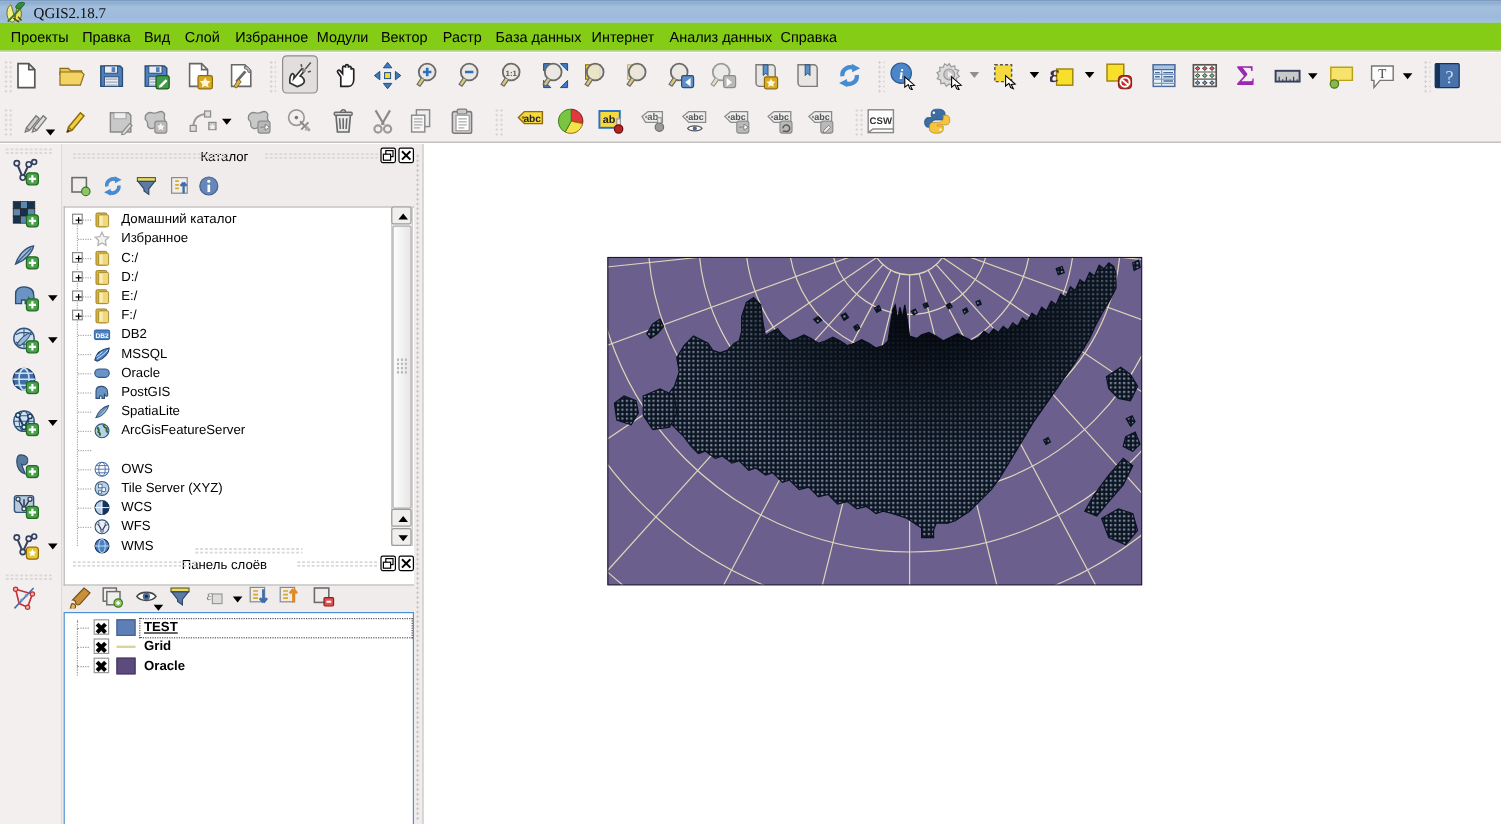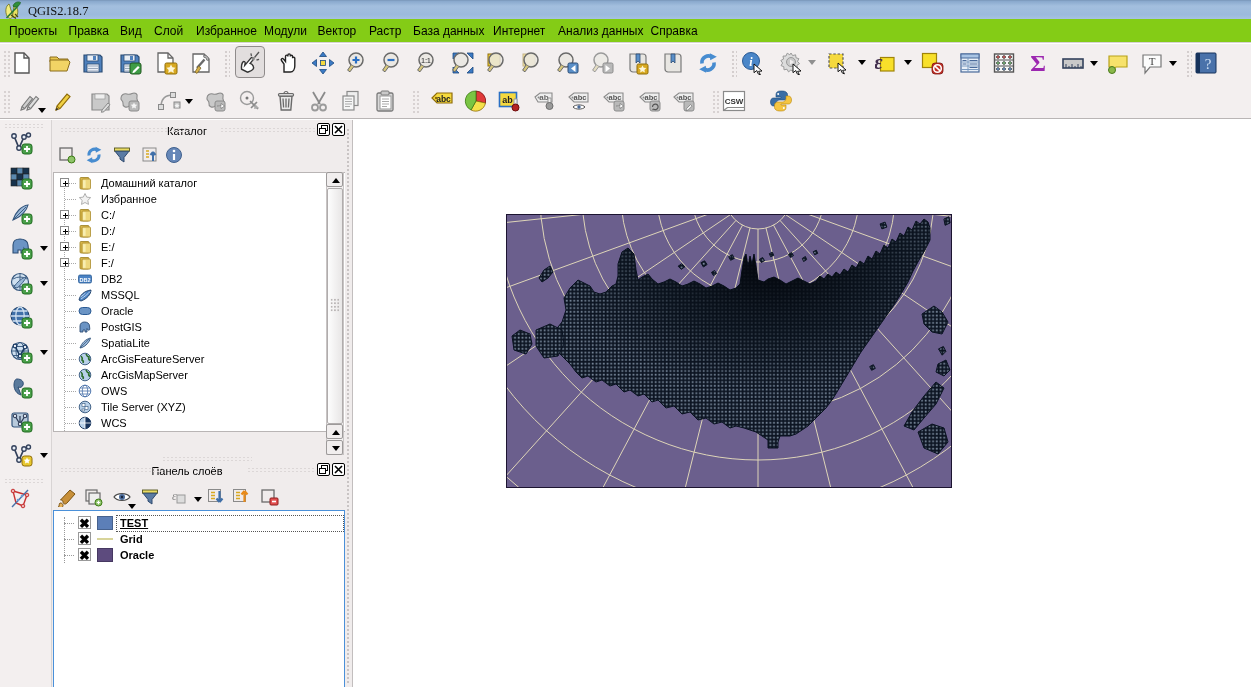--- a/index.html
+++ b/index.html
@@ -504,21 +504,21 @@
     <svg class="ic" style="left:88px;top:25px" width="20" height="20" viewBox="0 0 20 20">
       <rect x="3" y="3" width="13" height="13" fill="none" stroke="#8a8a8a" stroke-width="1"></rect>
       <path d="M6,6 h3 M6,9 h3 M6,12 h3" stroke="#d8a921" stroke-width="1.5"></path>
       <path d="M13,16 V7 M13,7 l-2.5,3 M13,7 l2.5,3" stroke="#3f6fa8" stroke-width="2" fill="none"></path>
     </svg>
     <svg class="ic" style="left:112px;top:25px" width="20" height="20" viewBox="0 0 20 20">
       <circle cx="10" cy="10" r="7.5" fill="#6687b8" stroke="#41618e" stroke-width="1"></circle>
       <circle cx="10" cy="6" r="1.3" fill="#fff"></circle>
       <path d="M10,9 v6" stroke="#fff" stroke-width="2.2"></path>
     </svg>
-    <div class="tree" style="left:1px;top:52px;width:292px;height:260px;overflow:hidden;border:1px solid #b9b5b5;border-right:none">
+    <div class="tree" style="left:1px;top:52px;width:292px;height:316px;overflow:hidden;border:1px solid #b9b5b5;border-right:none">
       <div class="abs" style="left:10px;top:10px;width:1px;height:272px;border-left:1px dotted #a8a8a8"></div>
       <div class="abs" style="left:11px;top:10px;width:11px;height:1px;border-top:1px dotted #a8a8a8"></div>
       <div class="abs" style="left:11px;top:26px;width:11px;height:1px;border-top:1px dotted #a8a8a8"></div>
       <div class="abs" style="left:11px;top:42px;width:11px;height:1px;border-top:1px dotted #a8a8a8"></div>
       <div class="abs" style="left:11px;top:58px;width:11px;height:1px;border-top:1px dotted #a8a8a8"></div>
       <div class="abs" style="left:11px;top:74px;width:11px;height:1px;border-top:1px dotted #a8a8a8"></div>
       <div class="abs" style="left:11px;top:90px;width:11px;height:1px;border-top:1px dotted #a8a8a8"></div>
       <div class="abs" style="left:11px;top:106px;width:11px;height:1px;border-top:1px dotted #a8a8a8"></div>
       <div class="abs" style="left:11px;top:122px;width:11px;height:1px;border-top:1px dotted #a8a8a8"></div>
       <div class="abs" style="left:11px;top:138px;width:11px;height:1px;border-top:1px dotted #a8a8a8"></div>
@@ -613,27 +613,20 @@
           <path d="M2,12 L11,3" stroke="#33557c" stroke-width="0.7" fill="none"></path>
         </svg>
         <div class="tlabel" style="left:47px">SpatiaLite</div>
       </div>
       <div class="trow" style="top:178px;width:274px">
         <svg class="tico" style="left:24px;top:1px" width="14" height="14" viewBox="0 0 14 14">
           <circle cx="7" cy="7" r="5.8" fill="#b8d0e8" stroke="#33557c" stroke-width="0.9"></circle>
           <path d="M3,4 q2,2 1,4 q2,1 1,3 M8,2 q1,2.5 3,3 q-1,2 1,3.5" fill="none" stroke="#2a6b2a" stroke-width="1.6"></path>
         </svg>
         <div class="tlabel" style="left:47px">ArcGisFeatureServer</div>
-      </div>
-      <div class="trow" style="top:194px;width:274px">
-        <svg class="tico" style="left:24px;top:1px" width="14" height="14" viewBox="0 0 14 14">
-          <circle cx="7" cy="7" r="5.8" fill="#b8d0e8" stroke="#33557c" stroke-width="0.9"></circle>
-          <path d="M3,4 q2,2 1,4 q2,1 1,3 M8,2 q1,2.5 3,3 q-1,2 1,3.5" fill="none" stroke="#2a6b2a" stroke-width="1.6"></path>
-        </svg>
-        <div class="tlabel" style="left:47px">ArcGisMapServer</div>
       </div>
       <div class="trow" style="top:210px;width:274px">
         <svg class="tico" style="left:24px;top:1px" width="14" height="14" viewBox="0 0 14 14">
           <circle cx="7" cy="7" r="5.8" fill="#fff" stroke="#4a72aa" stroke-width="0.9"></circle>
           <ellipse cx="7" cy="7" rx="2.7" ry="5.8" fill="none" stroke="#4a72aa" stroke-width="0.8"></ellipse>
           <path d="M1.2,7 h11.6 M2,4 h10 M2,10 h10" stroke="#4a72aa" stroke-width="0.8"></path>
         </svg>
         <div class="tlabel" style="left:47px">OWS</div>
       </div>
       <div class="trow" style="top:226px;width:274px">

